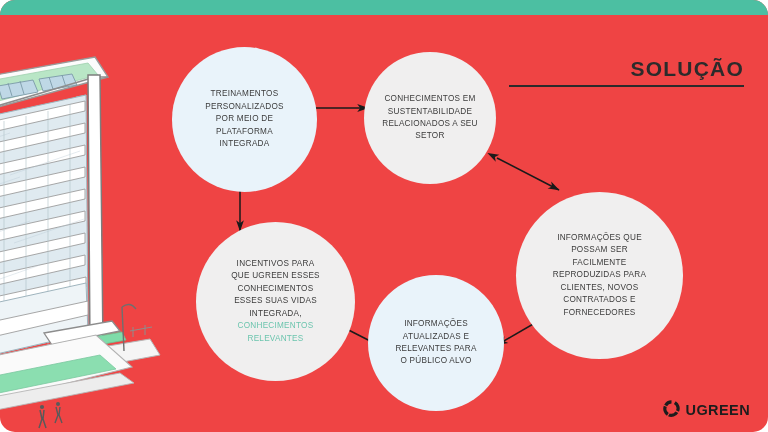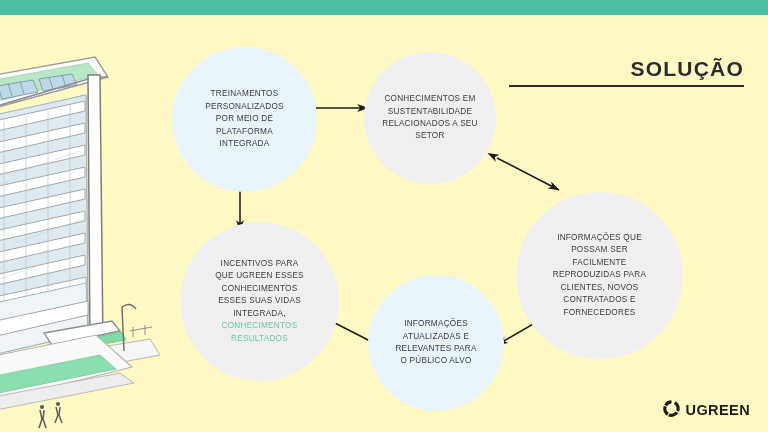--- a/index.html
+++ b/index.html
@@ -7,22 +7,23 @@
     padding: 0;
     background: #ffffff;
   }
   body {
     font-family: "Liberation Sans", sans-serif;
   }
   #slide {
     position: relative;
     width: 768px;
     height: 432px;
-    background: #fef9c3;
+    background: #ef4444;
     overflow: hidden;
+    border-radius: 15px;
   }
 
   
   #topbar {
     position: absolute;
     left: 0; top: 0;
     width: 768px;
     height: 15px;
     background: #4cbfa2;
   }
@@ -97,21 +98,21 @@
     display: block;
   }
   .blue { background: #e9f3fa; }
   .grey { background: #f0efef; }
 
   
   #node-treinamentos { left: 172px; top: 47px;  width: 145px; height: 145px; }
   #node-conhecimentos{ left: 364px; top: 52px;  width: 132px; height: 132px; }
   #node-informacoes-reproduzidas { left: 516px; top: 192px; width: 167px; height: 167px; }
   #node-informacoes-atualizadas  { left: 368px; top: 275px; width: 136px; height: 136px; }
-  #node-incentivos   { left: 180px; top: 222px; width: 159px; height: 159px; }
+  #node-incentivos   { left: 196px; top: 222px; width: 159px; height: 159px; }
 
   
   #logo {
     position: absolute;
     right: 18px;
     bottom: 14px;
     display: flex;
     align-items: flex-end;
     gap: 5px;
   }
@@ -297,21 +298,21 @@
     </div>
 
     <div class="node grey" id="node-incentivos">
       <div class="node-label">
         <span>INCENTIVOS PARA</span><br>
         <span>QUE UGREEN ESSES</span><br>
         <span>CONHECIMENTOS</span><br>
         <span>ESSES SUAS VIDAS</span><br>
         <span>INTEGRADA,</span>
         <span class="node-accent">CONHECIMENTOS</span>
-        <span class="node-accent">RESULTADOS</span>
+        <span class="node-accent">RELEVANTES</span>
       </div>
     </div>
 
   </div>
 
   <div id="logo">
     <svg id="logo-mark" width="19" height="19" viewBox="0 0 24 24" xmlns="http://www.w3.org/2000/svg">
       <g fill="#1d1d1d">
         <path d="M12 1.6 a10.4 10.4 0 0 0 -9.2 5.55 l3.6 1.9 A6.3 6.3 0 0 1 12 5.7 Z"></path>
         <path d="M2.3 8.6 A10.4 10.4 0 0 0 6.2 21.1 l2.3 -3.35 A6.3 6.3 0 0 1 6.1 10.2 Z"></path>

